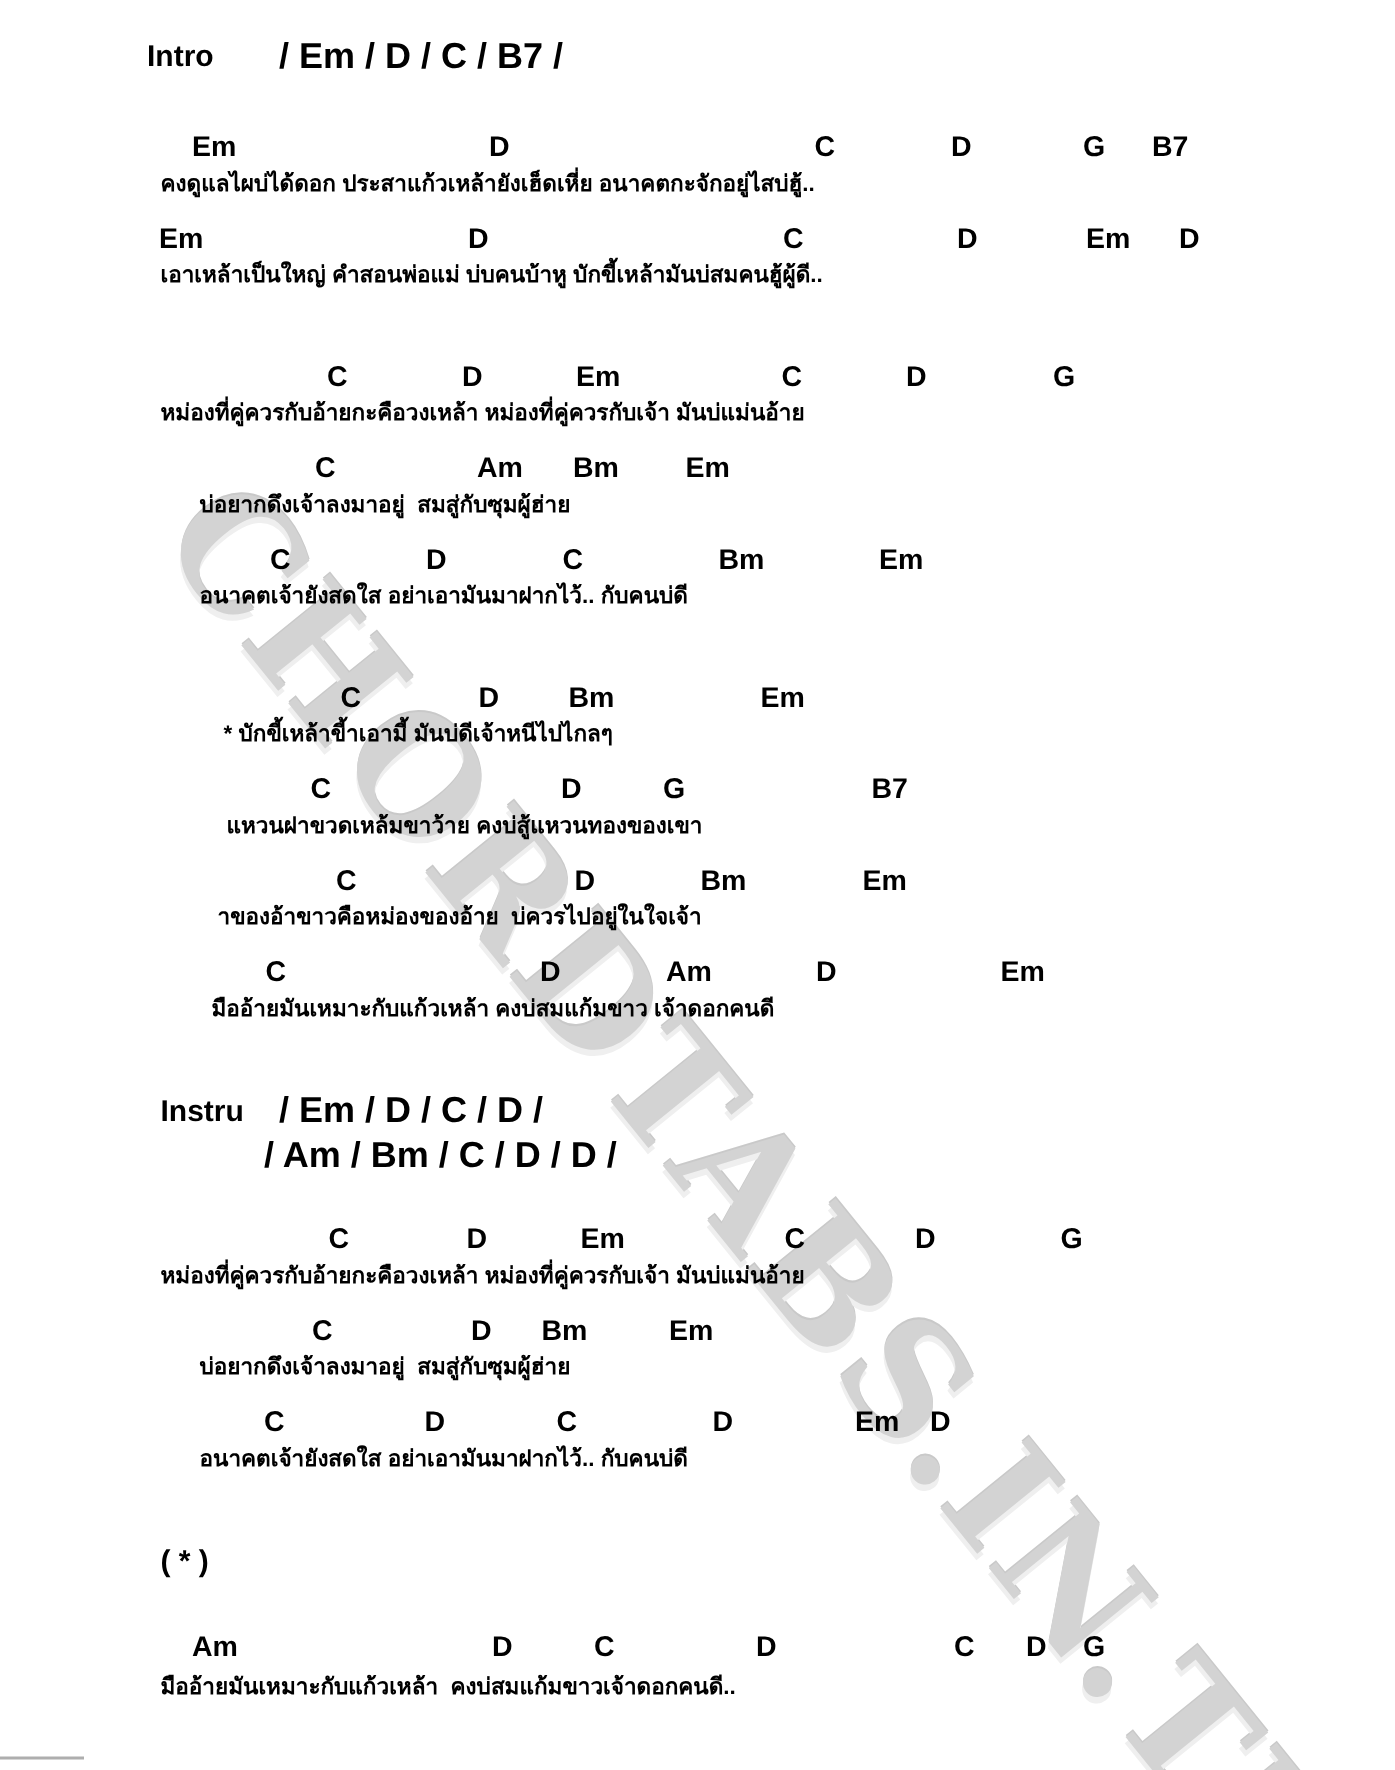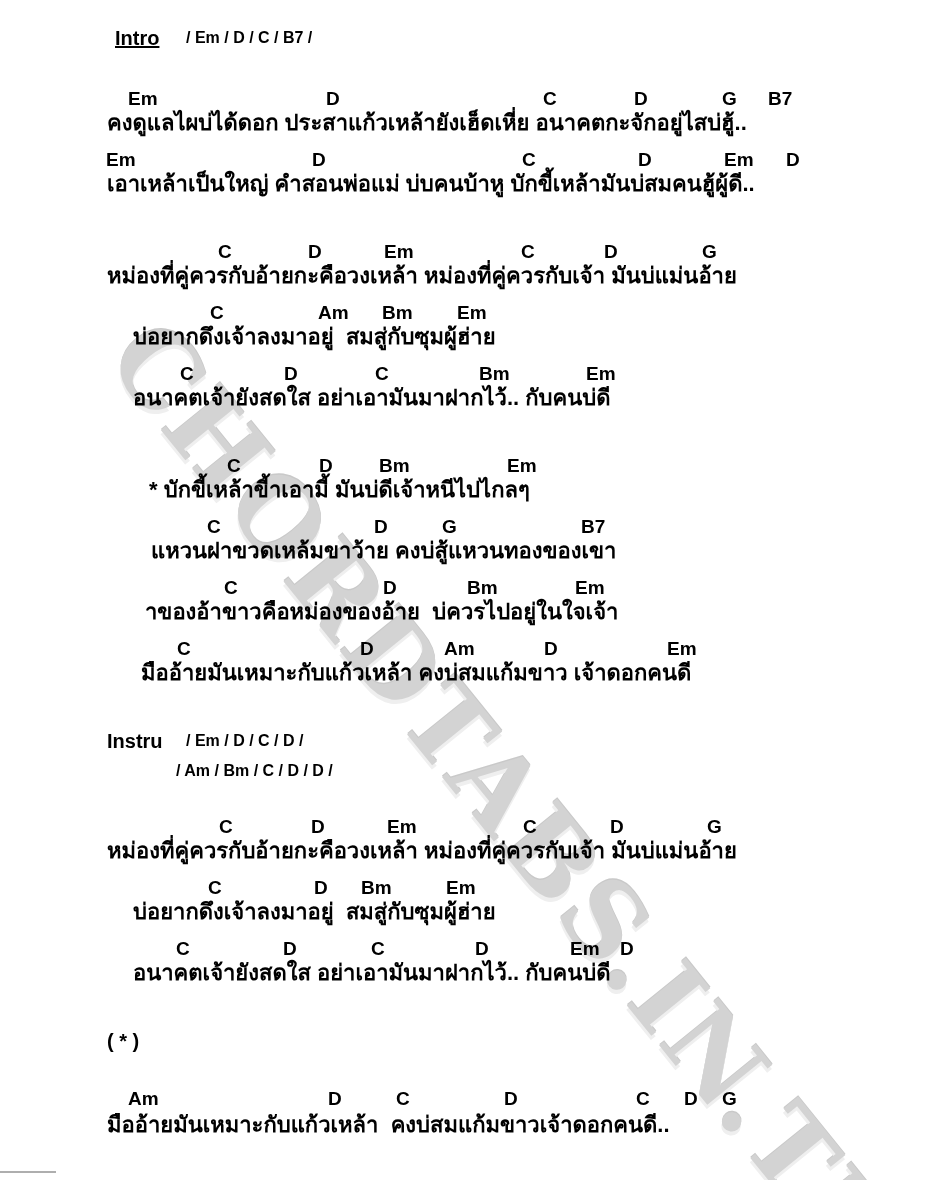--- a/index.html
+++ b/index.html
@@ -23,36 +23,36 @@
     color:#d3d3d3;
     text-shadow:3px 3px 0 #efefef, -1px -1px 0 #c9c9c9;
     white-space:nowrap;
     z-index:0;
     user-select:none;
   }
   .sheet{position:absolute;left:0;top:0;width:100%;height:100%;z-index:1;}
   .row{position:absolute;left:0;width:100%;height:0;overflow:visible;}
   .row > span{position:absolute;top:0;white-space:pre;font-weight:700;}
   .chord{font-size:19px;line-height:22px;}
-  .lyric{font-size:22px;line-height:30px;}
+  .lyric{font-size:15px;line-height:30px;}
   .label{font-size:20px;line-height:24px;}
-  .chords-inline{font-size:16px;line-height:24px;text-align:right;}
+  .chords-inline{font-size:24px;line-height:24px;text-align:right;}
   .corner-line{
     position:absolute;left:0;top:1171px;width:56px;height:2px;
     background:#aeaeae;z-index:1;
   }
 </style>
 </head>
 <body>
 
 <div class="page">
   <div class="watermark">CHORDTABS.IN.TH</div>
   <div id="sheet" class="sheet">
       <div class="row" style="top: 26px;">
-        <span class="label" style="left: 115px; text-decoration: underline;">Intro</span>
+        <span class="label" style="left: 98px;">Intro</span>
         <span class="chords-inline" style="left: 186px;">/ Em / D / C / B7 /</span>
       </div>
       <div class="row" style="top: 88px;">
         <span class="chord" style="left: 128px;">Em</span>
         <span class="chord" style="left: 326px;">D</span>
         <span class="chord" style="left: 543px;">C</span>
         <span class="chord" style="left: 634px;">D</span>
         <span class="chord" style="left: 722px;">G</span>
         <span class="chord" style="left: 768px;">B7</span>
       </div>

